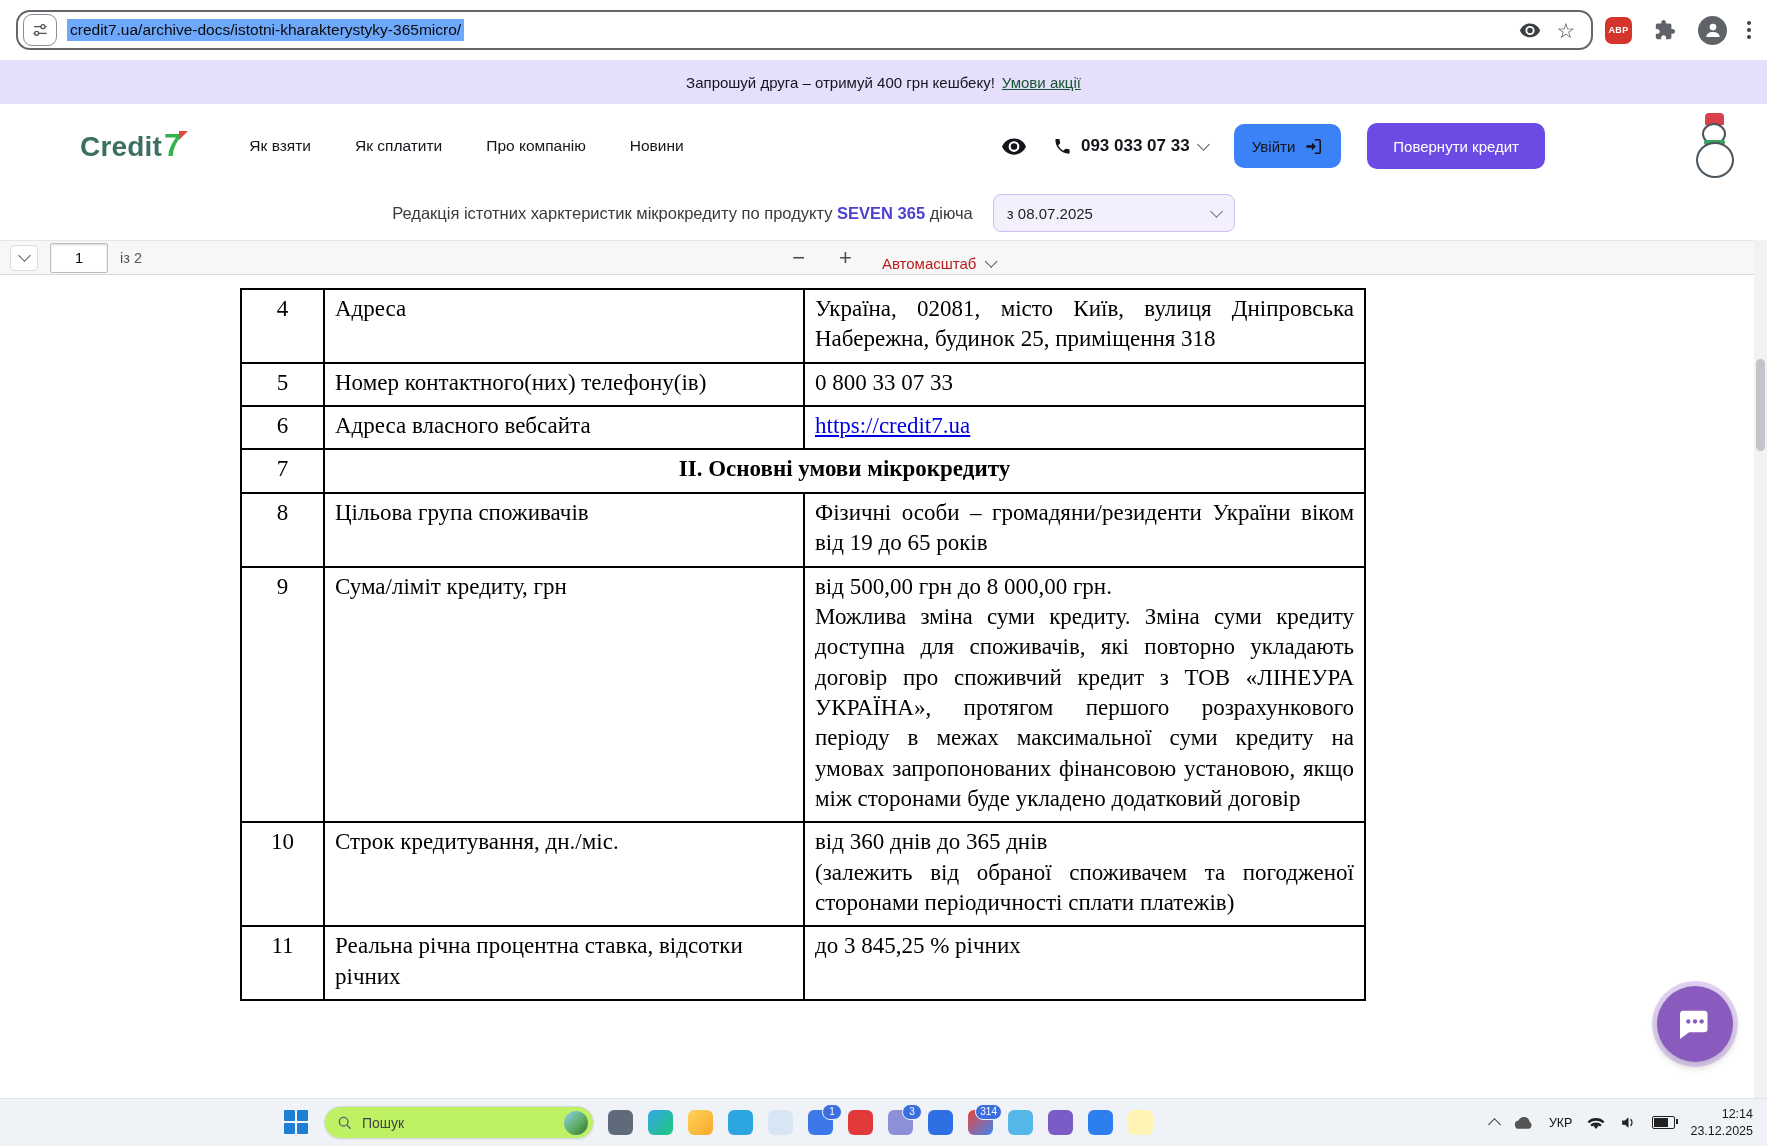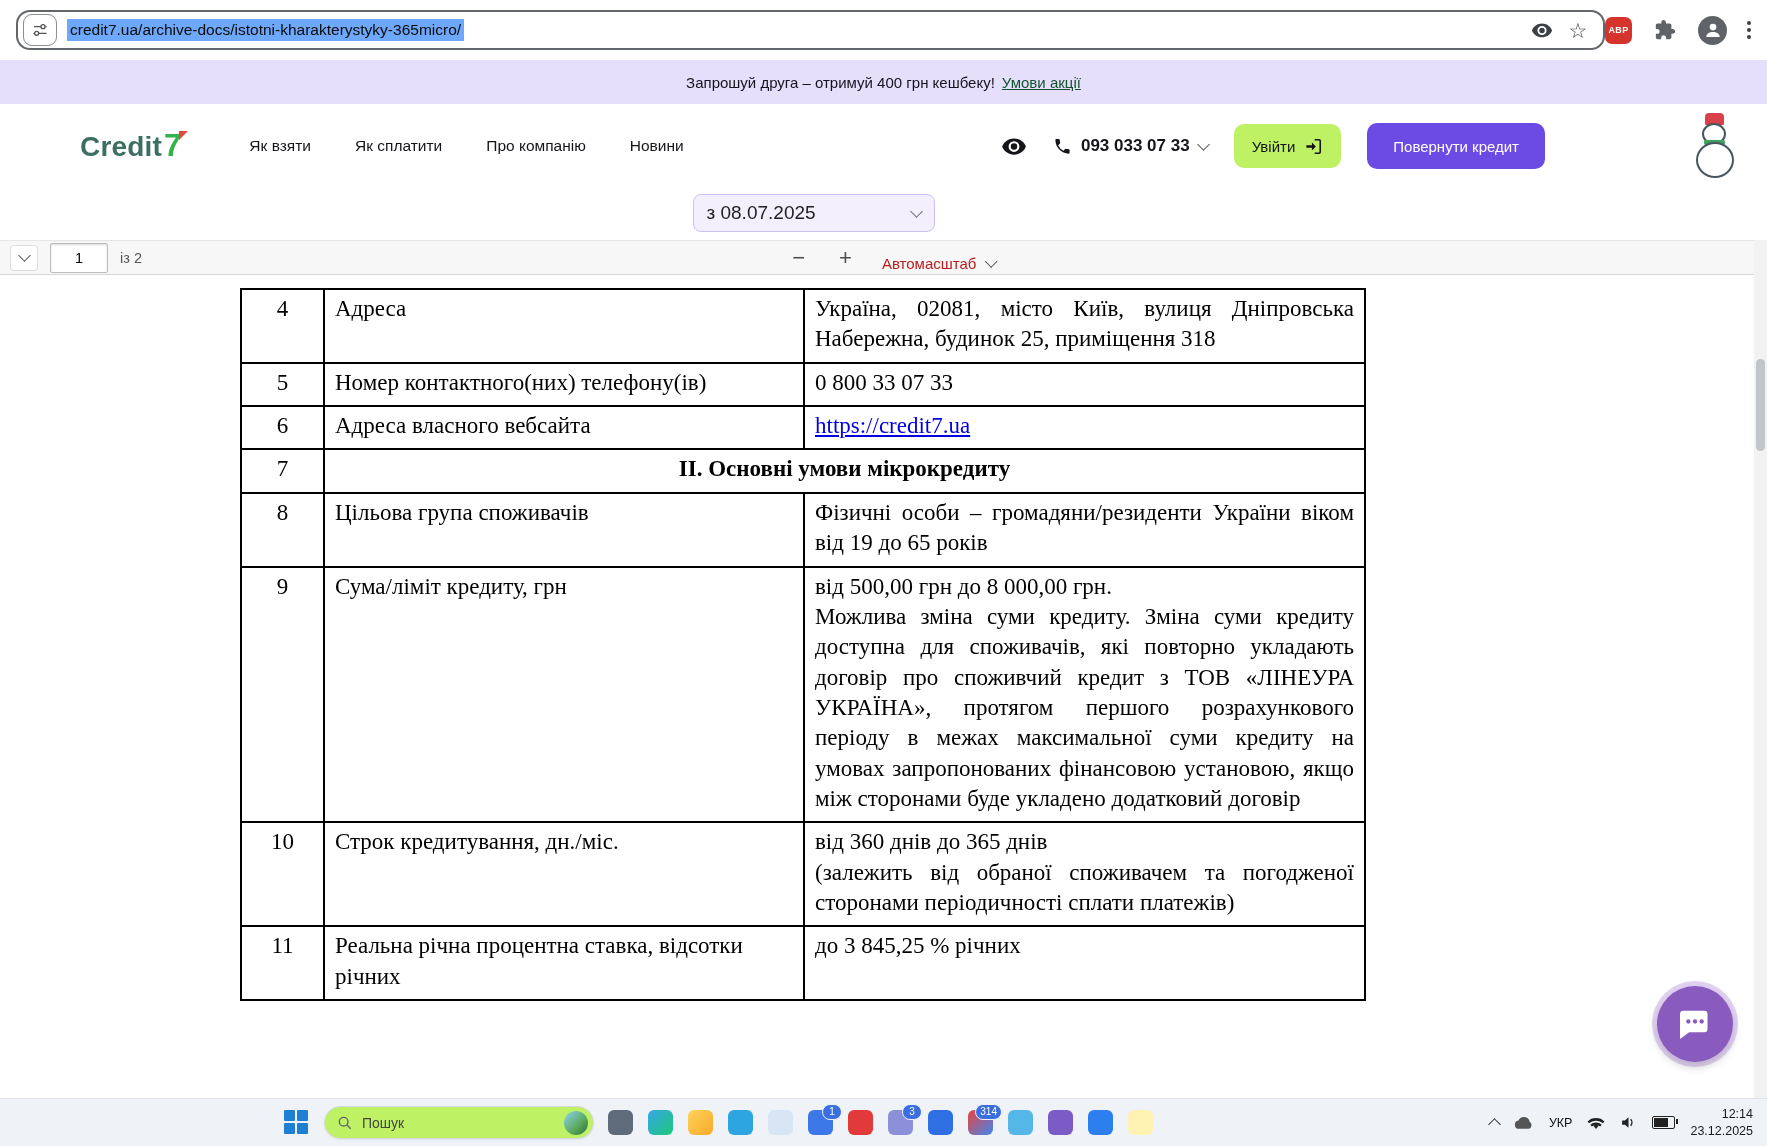--- a/index.html
+++ b/index.html
@@ -7,21 +7,21 @@
   .screen{position:relative;width:1767px;height:1146px;overflow:hidden;background:#fff;}
 
   
   .browser-bar{position:absolute;top:0;left:0;right:0;height:60px;background:#fff;display:flex;align-items:center;padding:0 16px;box-sizing:border-box;}
   .omnibox{width:1675px;height:40px;border:2px solid #63666a;border-radius:14px;display:flex;align-items:center;padding:0 12px 0 5px;box-sizing:border-box;gap:10px;background:#fff;}
   .site-chip{width:32px;height:30px;border:1.5px solid #8a8d91;border-radius:9px;display:flex;align-items:center;justify-content:center;flex:0 0 auto;}
   .url-text{font-size:15.5px;color:#0b0b0b;background:#6ea8fb;padding:2px 3px;white-space:nowrap;}
   .omni-spacer{flex:1;}
   .omni-icon{display:flex;align-items:center;justify-content:center;width:26px;height:26px;cursor:pointer;}
   .star-glyph{font-size:21px;color:#3c4043;line-height:1;}
-  .browser-icons{display:flex;align-items:center;gap:20px;margin-left:0;}
+  .browser-icons{display:flex;align-items:center;gap:20px;margin-left:12px;}
   .abp-badge{width:27px;height:27px;background:#d4342c;border-radius:7px;color:#fff;font-size:9px;font-weight:bold;display:flex;align-items:center;justify-content:center;letter-spacing:.3px;}
   .avatar-circle{width:29px;height:29px;border-radius:50%;background:#5f6368;display:flex;align-items:center;justify-content:center;}
   .kebab{display:flex;flex-direction:column;gap:3px;}
   .kebab i{width:4px;height:4px;background:#3c4043;border-radius:50%;display:block;}
 
   
   .promo{position:absolute;top:60px;left:0;right:0;height:44px;background:#e5dffb;display:flex;align-items:center;justify-content:center;gap:7px;font-size:15px;color:#17141f;}
   .promo a{color:#14532d;text-decoration:underline;cursor:pointer;}
 
   
@@ -29,34 +29,34 @@
   .logo{display:flex;align-items:baseline;cursor:pointer;}
   .logo .logo-word{font-size:28px;font-weight:700;color:#3c6e62;letter-spacing:.2px;}
   .logo .logo-digit{font-size:31px;font-weight:700;color:#35b24b;margin-left:2px;position:relative;}
   .logo .logo-digit::before{content:"";position:absolute;top:3px;right:-7px;width:0;height:0;border-left:9px solid #e2483d;border-bottom:9px solid transparent;}
   .main-nav{display:flex;gap:44px;margin-left:68px;font-size:15.5px;color:#15141a;}
   .main-nav span{cursor:pointer;}
   .header-right{margin-left:auto;display:flex;align-items:center;gap:26px;}
   .phone-group{display:flex;align-items:center;gap:9px;cursor:pointer;}
   .phone-number{font-size:17px;font-weight:700;color:#15141a;}
   .chev{display:inline-block;width:8px;height:8px;border-right:1.8px solid #555;border-bottom:1.8px solid #555;transform:rotate(45deg);margin-top:-4px;}
-  .login-btn{height:44px;background:#bef264;border:none;border-radius:10px;padding:0 18px;display:flex;align-items:center;gap:9px;font-size:15px;color:#15141a;cursor:pointer;font-family:inherit;}
+  .login-btn{height:44px;background:#3b82f6;border:none;border-radius:10px;padding:0 18px;display:flex;align-items:center;gap:9px;font-size:15px;color:#15141a;cursor:pointer;font-family:inherit;}
   .cta-btn{height:46px;background:#6c4be4;border:none;border-radius:10px;padding:0 26px;color:#fff;font-size:15px;font-weight:500;cursor:pointer;font-family:inherit;}
   .snowman{position:relative;width:52px;height:66px;margin-left:118px;flex:0 0 auto;}
   .snowman .hat{position:absolute;top:0;left:16px;width:19px;height:12px;background:#d8414a;border-radius:4px 4px 1px 1px;}
   .snowman .head{position:absolute;top:10px;left:13px;width:24px;height:22px;background:#fff;border:2px solid #49565f;border-radius:50%;box-sizing:border-box;}
   .snowman .body{position:absolute;top:29px;left:7px;width:38px;height:36px;background:#fff;border:2px solid #49565f;border-radius:50%;box-sizing:border-box;}
   .snowman .scarf{position:absolute;top:27px;left:15px;width:21px;height:5px;background:#3ba35c;border-radius:2px;}
 
   
   .subheader{position:absolute;top:188px;left:0;right:0;height:50px;display:flex;align-items:center;justify-content:center;}
   .subheader-inner{display:flex;align-items:center;gap:20px;transform:translateX(-70px);}
   .subheader-text{font-size:16.5px;color:#3a3a3f;}
   .subheader-text b{color:#4b3fd4;font-weight:700;}
-  .date-pill{width:214px;height:36px;background:#f3effd;border:1px solid #cdc0f2;border-radius:8px;display:flex;align-items:center;justify-content:space-between;padding:0 13px;font-size:19px;color:#222;cursor:pointer;}
+  .date-pill{width:214px;height:36px;background:#f3effd;border:1px solid #cdc0f2;border-radius:8px;display:flex;align-items:center;justify-content:space-between;padding:0 13px;font-size:15px;color:#222;cursor:pointer;}
   .date-pill .chev{border-color:#6b6b75;}
 
   
   .pdf-toolbar{position:absolute;top:240px;left:0;right:0;height:35px;background:#f7f7f8;border-top:1px solid #e6e6e6;border-bottom:1px solid #d8d8d8;box-sizing:border-box;}
   .pdf-left{position:absolute;left:10px;top:0;bottom:0;display:flex;align-items:center;gap:12px;}
   .pdf-collapse{width:26px;height:24px;display:flex;align-items:center;justify-content:center;cursor:pointer;background:#fff;border:1px solid #ddd;border-radius:4px;}
   .page-input{width:52px;height:26px;background:#fff;border:1px solid #bdbdbd;box-shadow:inset 0 1px 2px rgba(0,0,0,.15);text-align:center;font-size:14.5px;font-family:inherit;border-radius:2px;}
   .page-count{font-size:14.5px;color:#555;}
   .pdf-center{position:absolute;left:50%;top:0;bottom:0;transform:translateX(-46%);display:flex;align-items:center;gap:26px;}
   .zoom-btn{font-size:22px;color:#4d4d4d;background:none;border:none;cursor:pointer;line-height:1;padding:0 4px;font-family:inherit;}
@@ -186,20 +186,25 @@
         <div class="hat"></div>
           <div class="head"></div>
           <div class="scarf"></div>
           <div class="body"></div>
       </div>
     </div>
   </div>
 
   <div class="subheader">
     <div class="subheader-inner">
+      <div class="subheader-text">
+        <span>Редакція істотних харктеристик мікрокредиту по продукту</span>
+        <b>SEVEN 365</b>
+        <span>діюча</span>
+      </div>
       <div class="date-pill">
         <span>з 08.07.2025</span>
         <span class="chev"></span>
       </div>
     </div>
   </div>
 
   <div class="pdf-toolbar">
     <div class="pdf-left">
       <span class="pdf-collapse">

